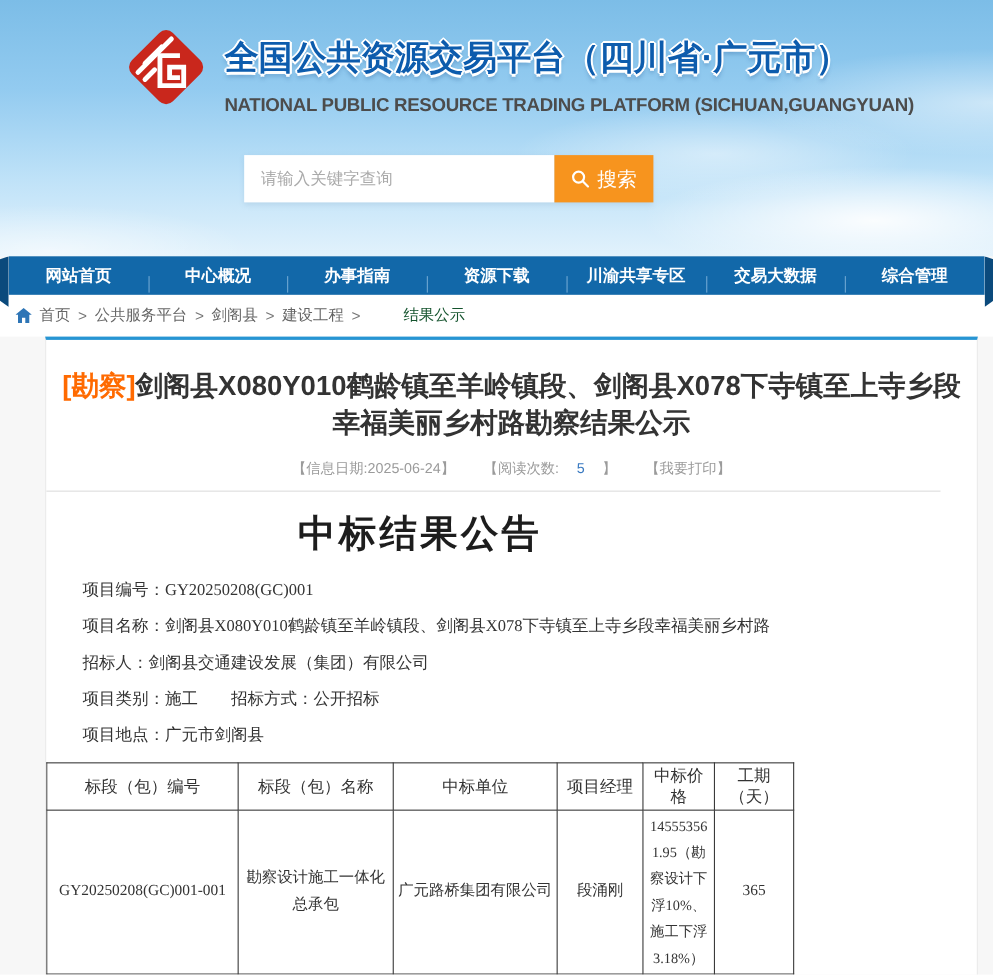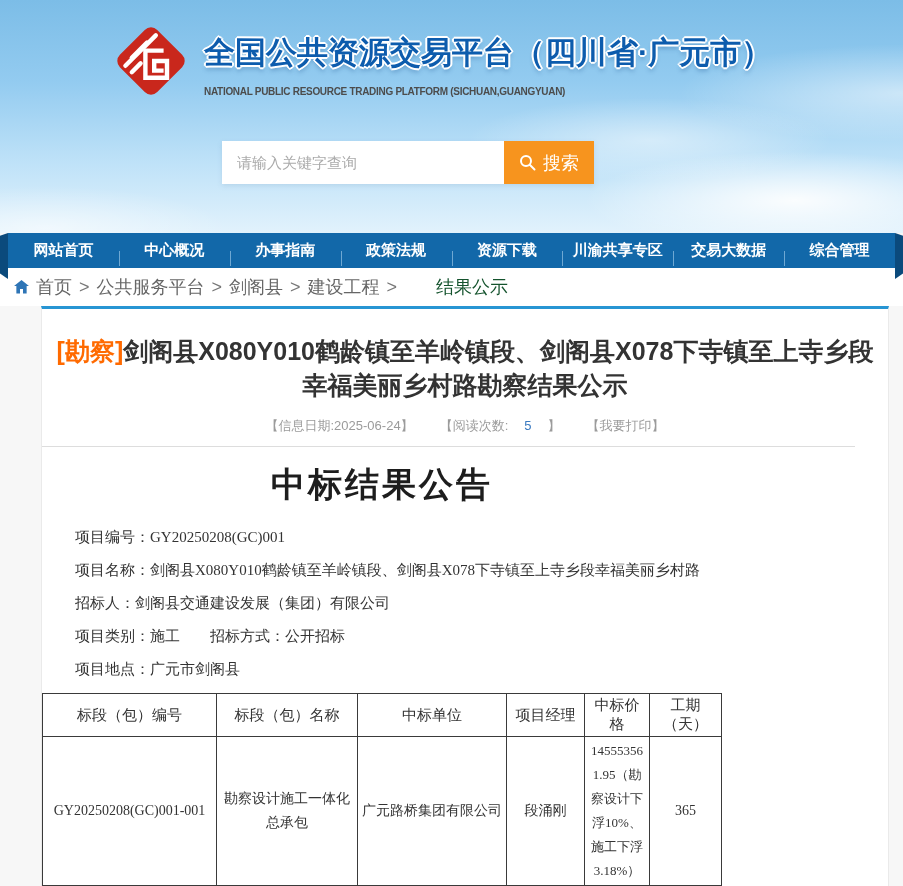--- a/index.html
+++ b/index.html
@@ -20,21 +20,21 @@
   }
   .logo { position:absolute; left:111px; top:21px; width:80px; height:80px; }
   .title-block { position:absolute; left:204px; top:32px; width:600px; }
   .site-title {
     font-size:31px; font-weight:bold; color:#0d5cad; letter-spacing:0px; white-space:nowrap;
     text-shadow:-2px 0 0 #fff, 2px 0 0 #fff, 0 -2px 0 #fff, 0 2px 0 #fff,
                 -1px -1px 0 #fff, 1px 1px 0 #fff, -1px 1px 0 #fff, 1px -1px 0 #fff,
                 0 4px 4px rgba(30,80,140,.35);
   }
   .site-subtitle {
-    margin-top:12px; font-size:10px; font-weight:bold; color:#4c4c4c;
+    margin-top:12px; font-size:17px; font-weight:bold; color:#4c4c4c;
     letter-spacing:-0.3px; white-space:nowrap;
   }
   .searchbar {
     position:absolute; left:222px; top:141px; width:372px; height:43px;
     display:flex; box-shadow:0 2px 5px rgba(80,120,160,.15);
   }
   .searchbar input {
     flex:1; border:none; outline:none; background:#fff; padding:0 15px;
     font-size:15px; color:#333; font-family:"Liberation Sans", sans-serif;
   }
@@ -59,21 +59,21 @@
     color:#fff; font-size:15px; font-weight:bold; text-decoration:none;
     position:relative; cursor:pointer; white-space:nowrap;
   }
   .nav-item + .nav-item::before {
     content:""; position:absolute; left:0; top:10px; width:1px; height:15px;
     background:rgba(185,220,245,.55);
   }
   
   .breadcrumb {
     height:38px; background:#fff; display:flex; align-items:center;
-    padding-left:14px; font-size:18px; color:#666;
+    padding-left:14px; font-size:14px; color:#666;
   }
   .breadcrumb .home-ic { width:15px; height:14px; margin-right:7px; }
   .breadcrumb a { color:#666; text-decoration:none; cursor:pointer; }
   .breadcrumb .sep { margin:0 7px; color:#777; }
   .breadcrumb .current { color:#14532d;margin-left:32px; }
   
   .content {
     margin-left:41px; width:848px; height:615px; background:#fff;
     border:1px solid #eaeaea; border-top:3px solid #2795d3; overflow:hidden;
   }
@@ -130,21 +130,20 @@
         </svg>
         <span>搜索</span>
       </button>
     </div>
   </header>
 
   <nav class="navbar">
     <a class="nav-item">网站首页</a>
     <a class="nav-item">中心概况</a>
     <a class="nav-item">办事指南</a>
-    <a class="nav-item">政策法规</a>
     <a class="nav-item">资源下载</a>
     <a class="nav-item">川渝共享专区</a>
     <a class="nav-item">交易大数据</a>
     <a class="nav-item">综合管理</a>
   </nav>
 
   <div class="breadcrumb">
     <svg class="home-ic" viewBox="0 0 16 15">
       <path d="M8 0 L16 6.5 H13.5 V14.5 H9.6 V9.6 H6.4 V14.5 H2.5 V6.5 H0 Z" fill="#2e75b6"></path>
     </svg>

